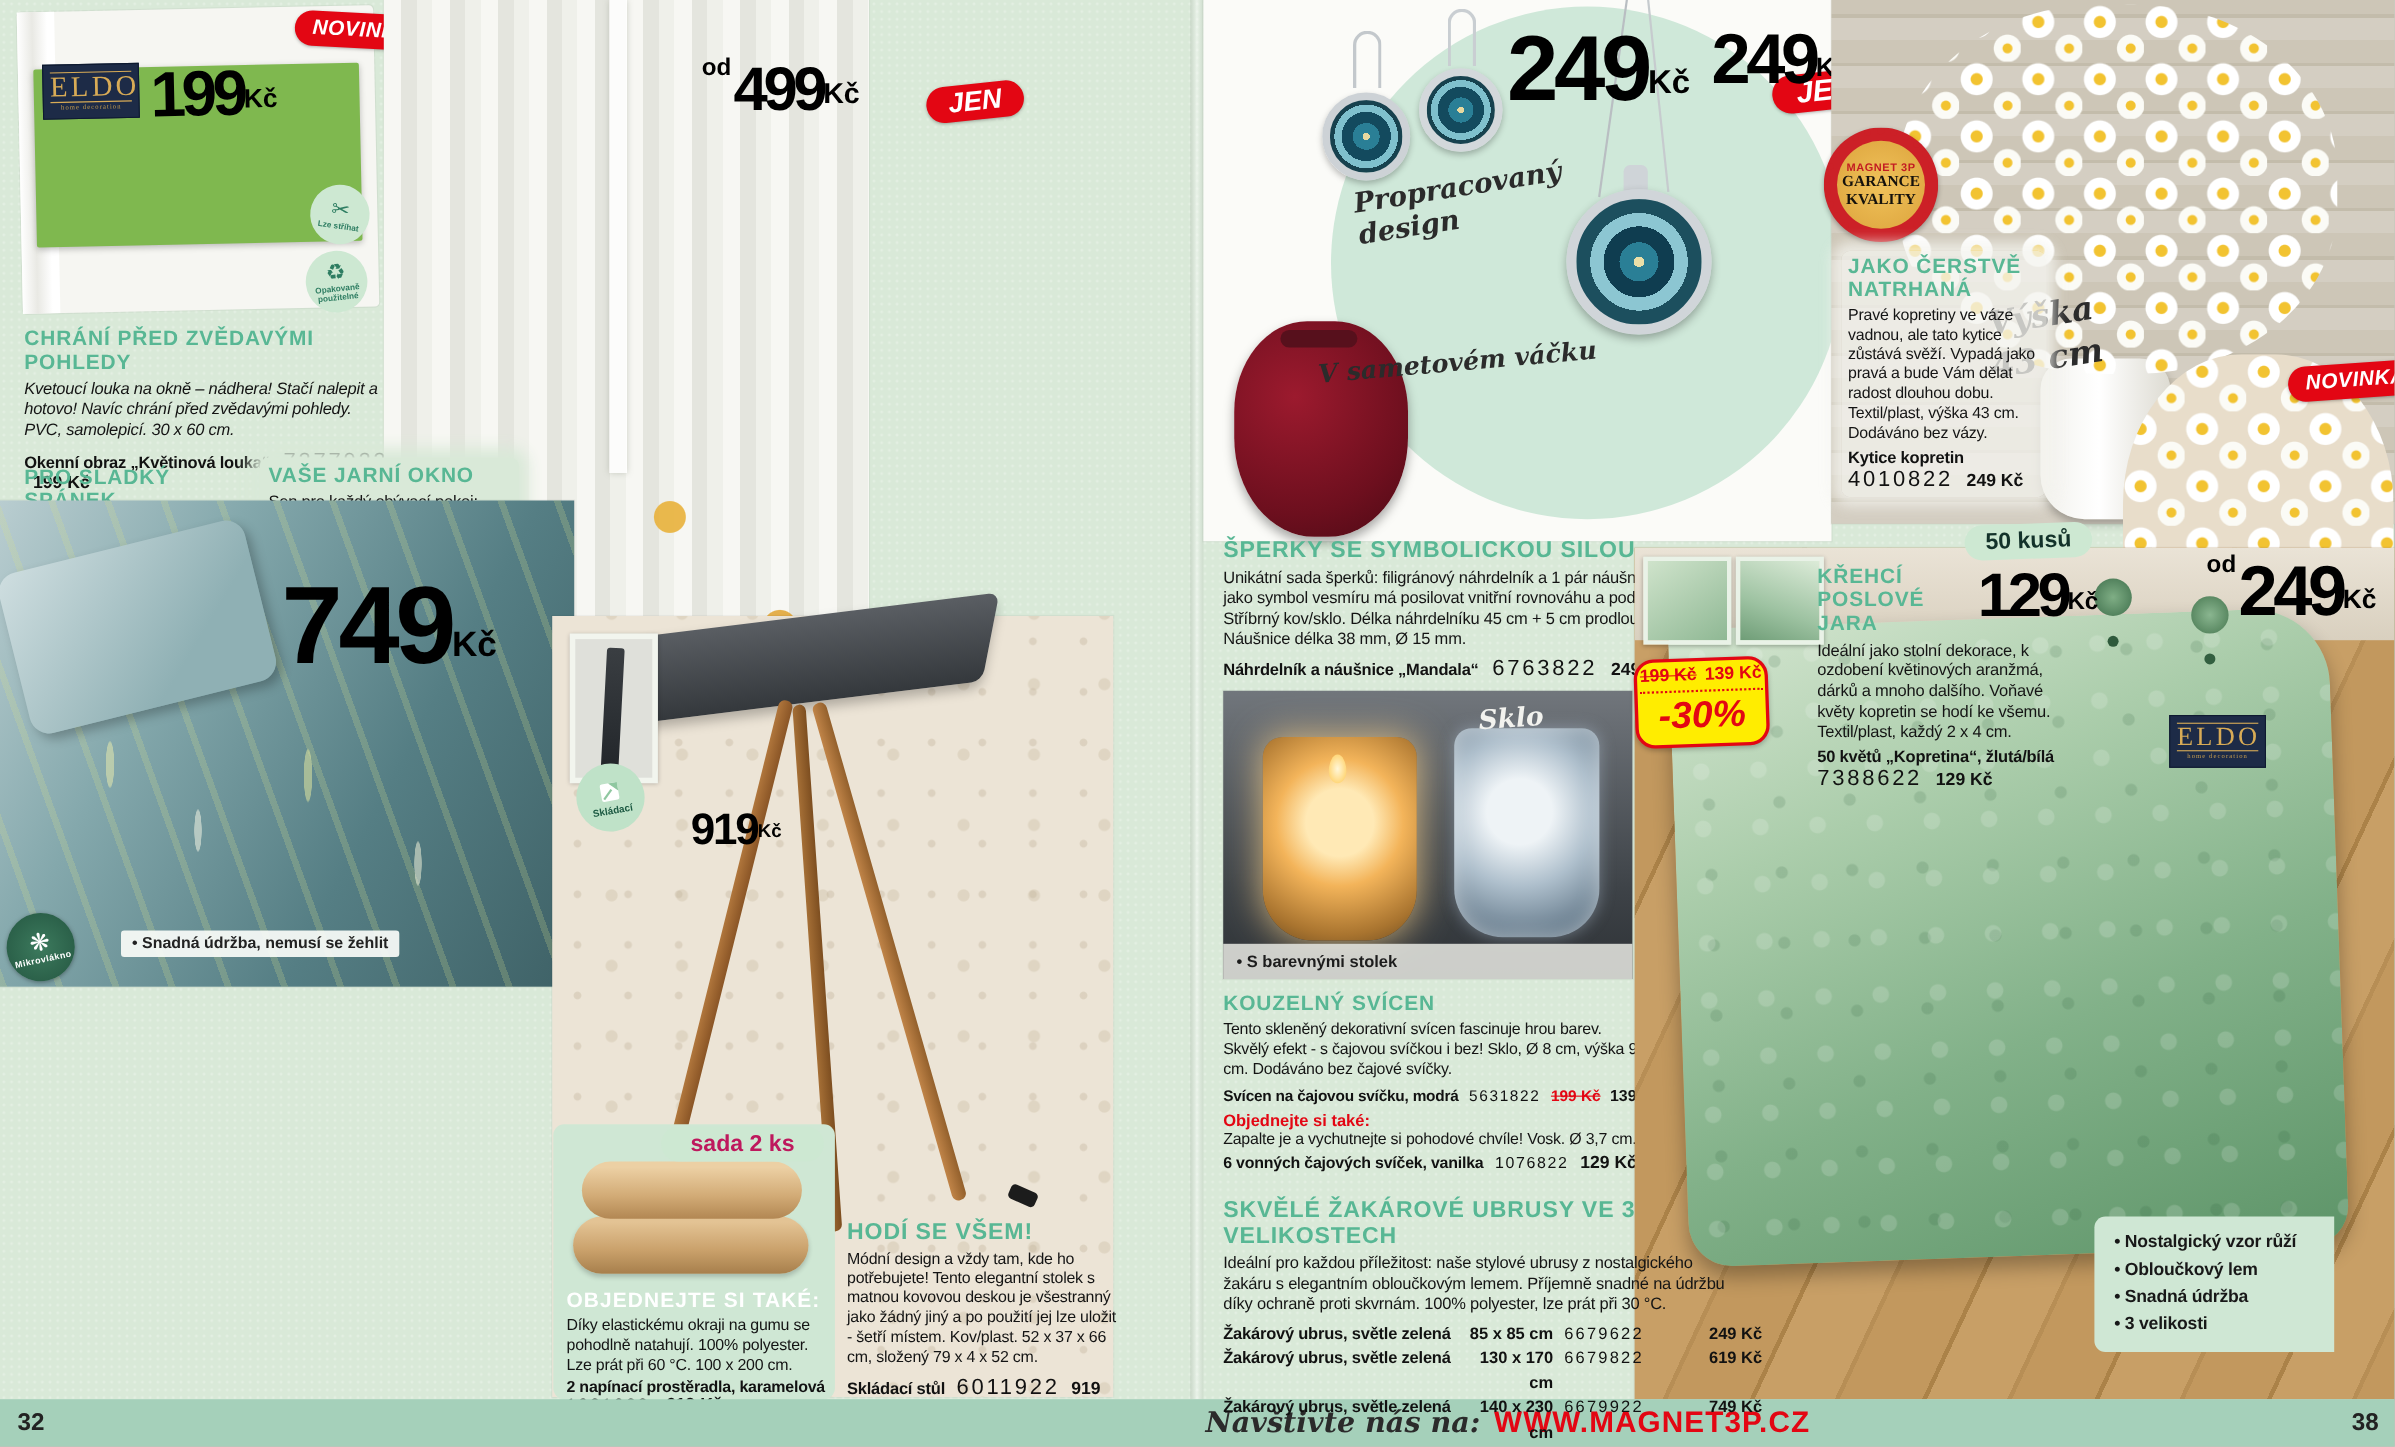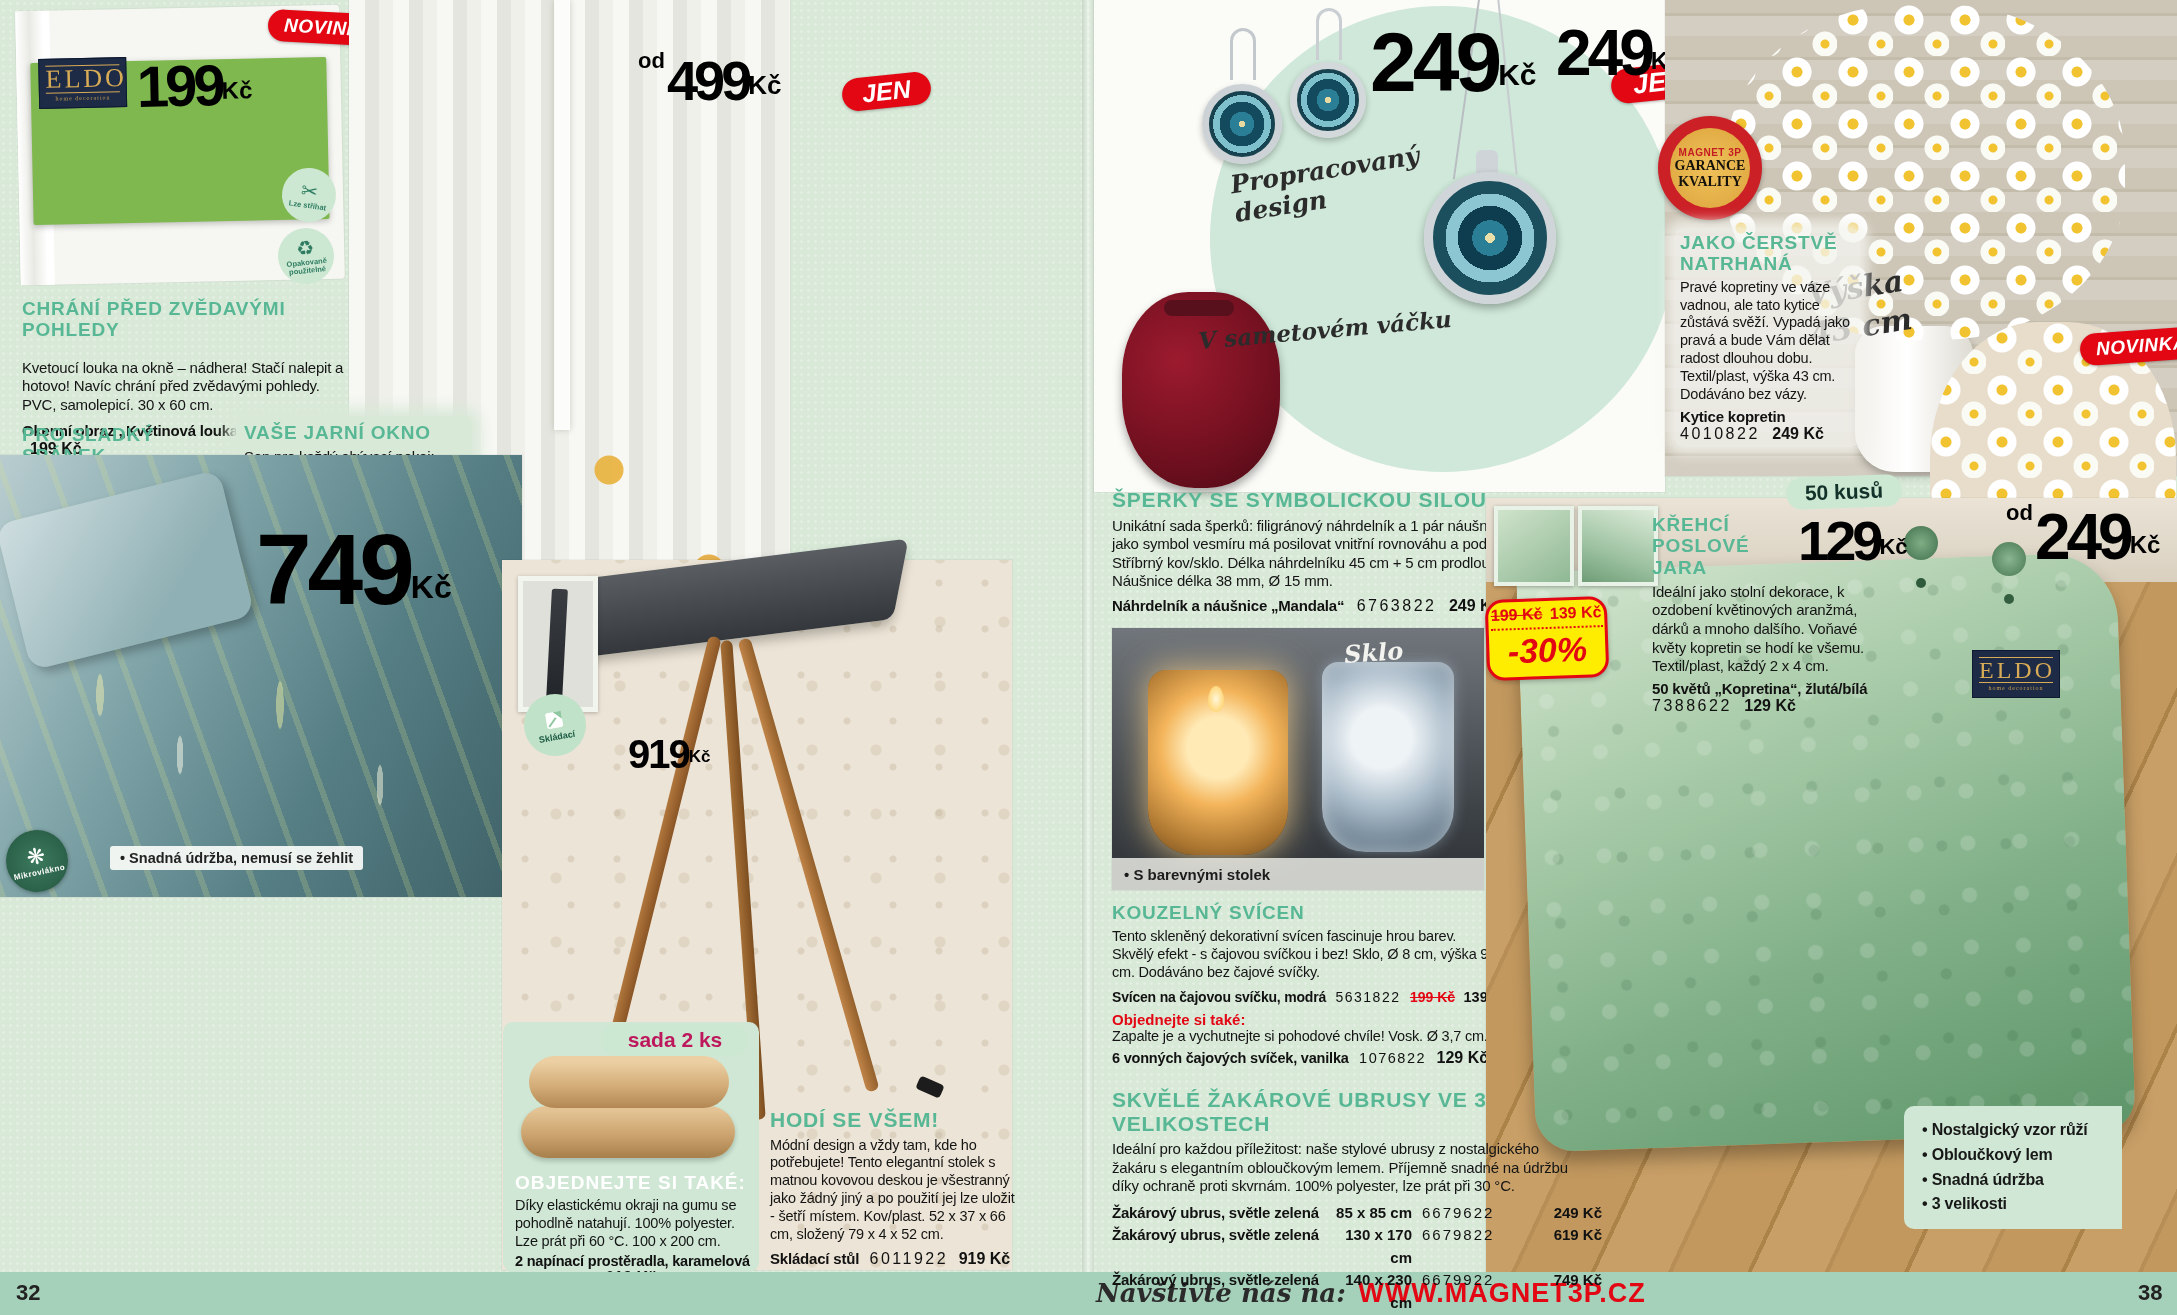--- a/index.html
+++ b/index.html
@@ -7,21 +7,21 @@
   #canvas { position:relative; width:2177px; height:1315px; overflow:hidden;
             background:#d9e9d8;
             background-image: radial-gradient(rgba(255,255,255,.25) 1px, transparent 1.6px);
             background-size: 7px 7px; }
   .abs { position:absolute; }
 
   
   .h { color:#58b794; font-weight:bold; font-size:19px; letter-spacing:.8px; line-height:1.12; }
   .bodytx { font-size:15px; line-height:1.24; color:#141414; letter-spacing:-.2px; }
   .ordername { font-weight:bold; font-size:15px; color:#111; letter-spacing:-.2px; }
-  .code { font-size:16px; letter-spacing:2.5px; color:#111; }
+  .code { font-size:20px; letter-spacing:2.5px; color:#111; }
   .oprice { font-weight:bold; font-size:16px; color:#111; }
   .script { font-family:"DejaVu Serif", serif; font-style:italic; font-weight:bold; color:#2b2b2b; }
 
   
   .pricebig { color:#000; font-weight:bold; white-space:nowrap; }
   .pricebig .num { font-weight:bold; letter-spacing:-4px; }
   .pricebig .kc  { font-weight:bold; vertical-align:super; letter-spacing:0; }
   .pricebig .od  { font-weight:bold; font-size:22px; letter-spacing:0; vertical-align:top; margin-right:2px;}
   .jen { display:inline-block; background:#e30613; color:#fff; font-weight:bold; font-style:italic;
          border-radius:26px; transform:rotate(-6deg); text-align:center; box-shadow:0 1px 3px rgba(0,0,0,.3); }
@@ -95,21 +95,21 @@
     <div class="ic">✂</div>
     <div class="tx">Lze stříhat</div>
   </div>
   <div class="abs roundbadge" style="left:278px; top:228px; width:56px; height:56px; transform:rotate(-6deg);">
     <div class="ic">♻</div>
     <div class="tx">Opakovaně použitelné</div>
   </div>
 
   <div class="abs" style="left:22px; top:298px; width:334px;">
     <div class="h">CHRÁNÍ PŘED ZVĚDAVÝMI POHLEDY</div>
-    <div class="bodytx" style="margin-top:18px;">Kvetoucí louka na okně – nádhera! Stačí nalepit a hotovo! Navíc chrání před zvědavými pohledy. PVC, samolepicí. 30 x 60 cm.</div>
+    <div class="bodytx" style="margin-top:4px;font-style:italic;">Kvetoucí louka na okně – nádhera! Stačí nalepit a hotovo! Navíc chrání před zvědavými pohledy. PVC, samolepicí. 30 x 60 cm.</div>
     <div style="margin-top:8px;">
       <span class="ordername">Okenní obraz „Květinová louka“</span>
       <span class="code" style="margin-left:8px;">7377922</span>
       <span class="oprice" style="margin-left:8px;">199 Kč</span>
     </div>
   </div>
 
   <div class="abs" style="left:22px; top:424px; width:214px;">
     <div class="h">PRO SLADKÝ SPÁNEK</div>
     <div class="bodytx" style="margin-top:6px;">Jemné trávy v té nejkrásnější barevné harmonii na hedvábně třpytivém saténu. V tomto mimořádně jemném povlečení z mikrovlákna se Vám bude báječně spát. Se zipem, z jedné strany hladké. 100% polyester, snadná údržba. 1 povlak na polštář 80 x 80 cm. 1 povlak na přikrývku 135 x 200 cm.</div>

